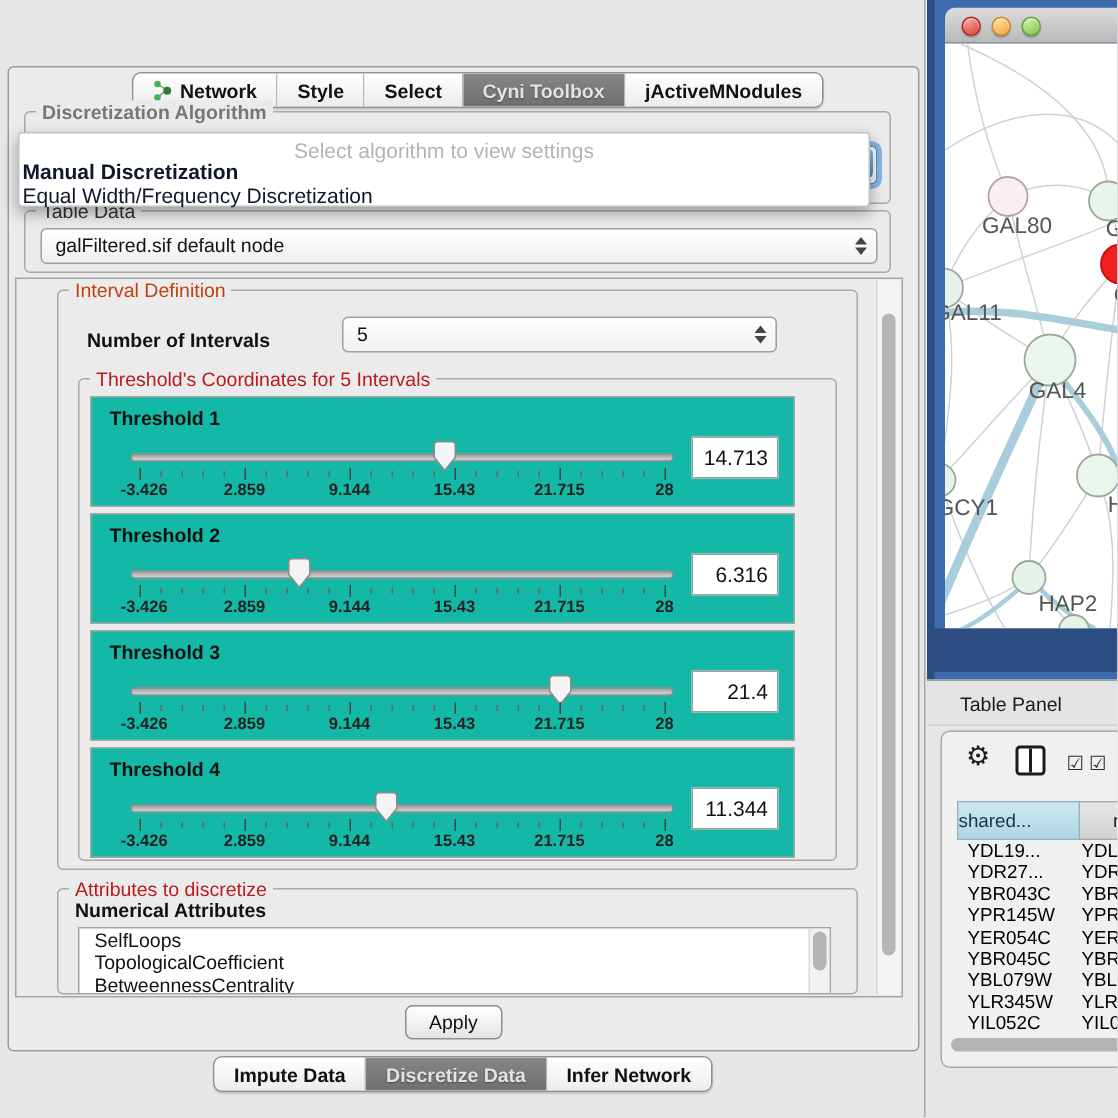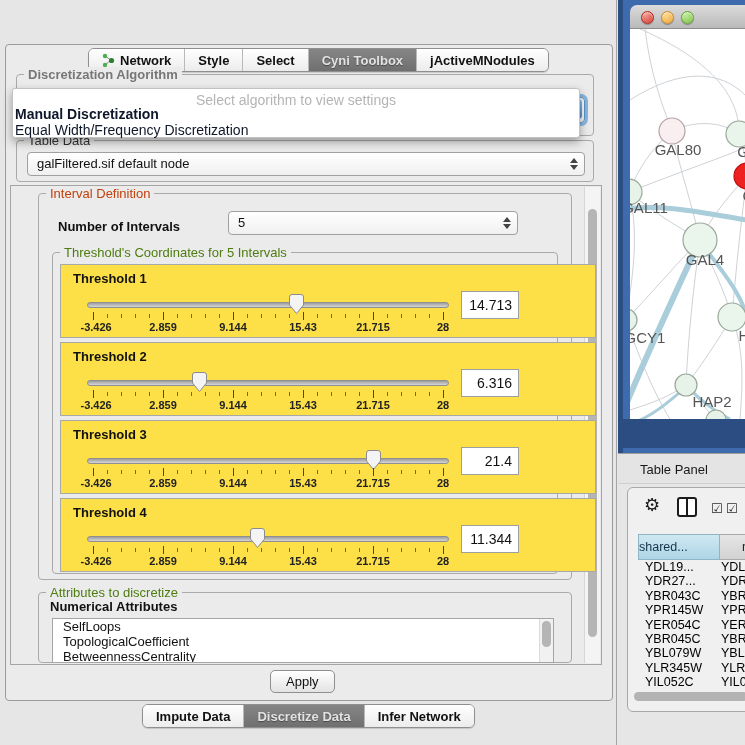--- a/index.html
+++ b/index.html
@@ -28,21 +28,21 @@
   .seg.selected{background:linear-gradient(#868686,#6f6f6f);color:#e3e3e3;text-shadow:0 1px 1px rgba(0,0,0,.4);}
   .top-tabs{top:48px;left:88px;}
   .bottom-tabs{top:704px;left:142px;}
 
   
   .fset{position:absolute;border:1px solid #a9a9a9;border-radius:4px;}
   .fset .ftitle{position:absolute;top:-8px;left:7px;background:#ebebeb;padding:0 4px;
                 font-size:13px;line-height:15px;white-space:nowrap;}
   .ftitle.gray{color:#777;font-weight:bold;}
   .ftitle.green{color:#c2410c;}
-  .ftitle.blue{color:#4d7c0f;}
+  .ftitle.blue{color:#b91c1c;}
   .ftitle.dark{color:#333;}
 
   
   .combo{position:absolute;height:24px;background:linear-gradient(#ffffff,#f0f0f0);
          border:1px solid #a0a0a0;border-radius:4px;font-size:13px;line-height:22px;
          padding:0 24px 0 9px;color:#111;cursor:default;}
   .combo .stepper{position:absolute;right:5px;top:3px;width:11px;height:16px;display:flex;
                   flex-direction:column;align-items:center;justify-content:center;gap:2px;}
   .stepper .up{width:0;height:0;border-left:4px solid transparent;border-right:4px solid transparent;
                border-bottom:5px solid #444;}
@@ -67,22 +67,22 @@
                background:#ebebeb;overflow:hidden;}
   .vscroll{position:absolute;top:1px;right:1px;bottom:1px;width:16px;background:#f4f4f4;
            border-left:1px solid #d6d6d6;}
   .vthumb{position:absolute;left:3px;width:9px;border-radius:5px;background:#b5b5b5;}
 
   
   .bold-label{position:absolute;font-size:13px;font-weight:bold;color:#111;white-space:nowrap;}
 
   
   .threshold-list{left:60px;top:264px;width:490px;}
-  .threshold-row{position:relative;width:536px;height:74px;border:1px solid #a8a8a8;
-                 margin-bottom:4px;background:#fde047;}
+  .threshold-row{position:relative;width:470px;height:74px;border:1px solid #a8a8a8;
+                 margin-bottom:4px;background:#14b8a6;}
   .th-label{position:absolute;left:12px;top:6px;font-size:13px;font-weight:bold;color:#111;}
   .slider{position:absolute;left:26px;top:0;width:362px;height:74px;}
   .track{position:absolute;left:0;right:0;top:37px;height:6px;border-radius:3px;
          background:linear-gradient(#9e9e9e,#d6d6d6);border:1px solid #8f8f8f;}
   .handle{position:absolute;top:28px;width:17px;height:22px;}
   .ticks{position:absolute;left:6px;right:6px;top:47px;height:10px;}
   .tick{position:absolute;top:2px;width:1px;height:4px;background:#666;}
   .tick.major{top:0;height:8px;background:#444;}
   .ticklabels{position:absolute;left:6px;right:6px;top:56px;height:12px;}
   .ticklabels span{position:absolute;transform:translateX(-50%);font-size:11px;font-weight:bold;color:#222;white-space:nowrap;}

